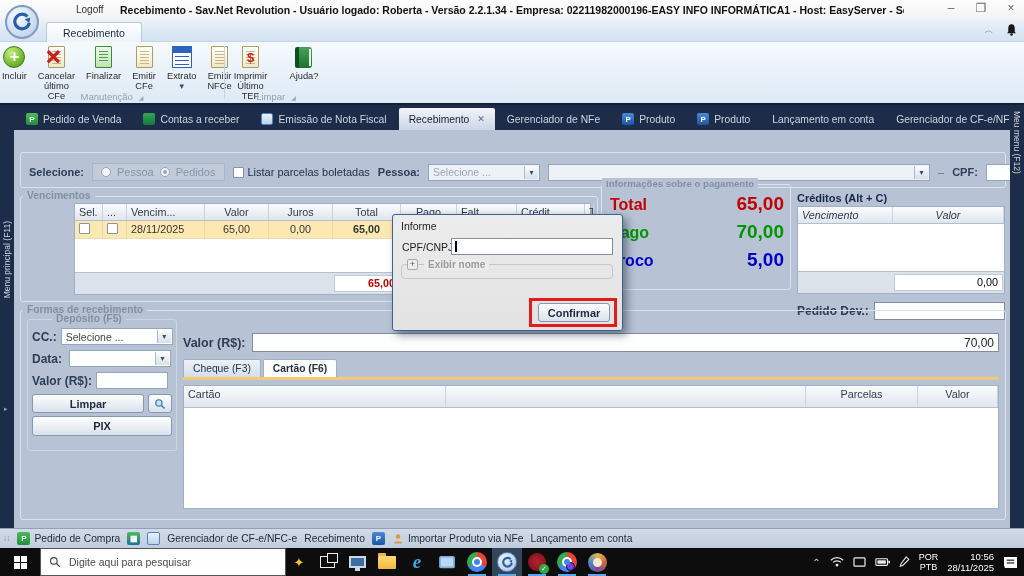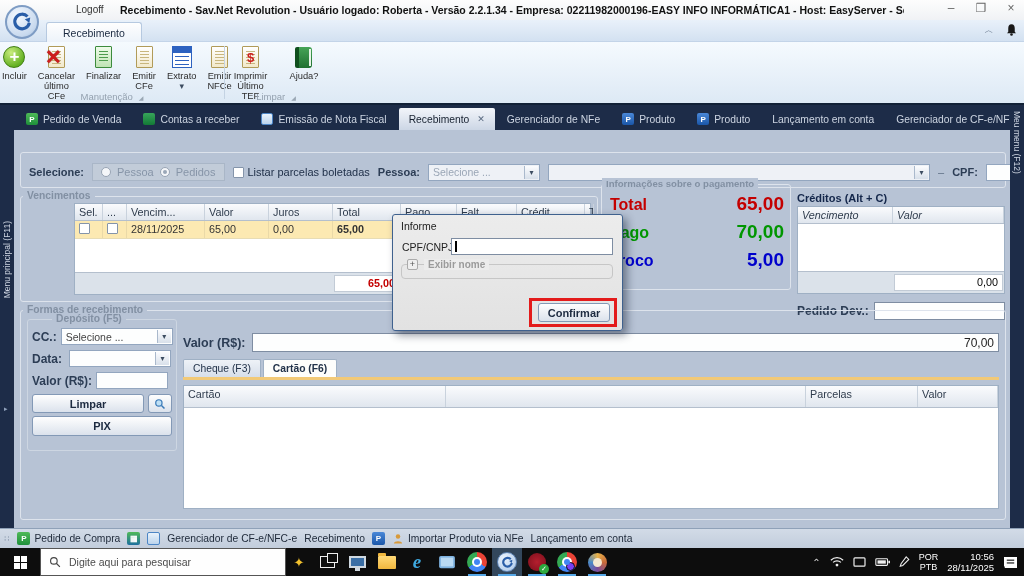--- a/index.html
+++ b/index.html
@@ -85,21 +85,21 @@
   .tinput { background:#fdfefe; border:1px solid #93a6bf; height:17px; font-size:11px; color:#222; padding:0 4px; display:flex; align-items:center; }
   .checkbox { width:11px; height:11px; border:1px solid #8494aa; background:#fff; border-radius:1px; display:inline-block; }
   .radio { width:10px; height:10px; border:1px solid #98a4b4; background:#f4f6f9; border-radius:50%; display:inline-block; position:relative; }
   .radio.sel::after { content:""; position:absolute; inset:2px; border-radius:50%; background:#9aa7b8; }
   .btn { background:linear-gradient(#fefefe,#dbe2ec); border:1px solid #8399b6; border-radius:3px; display:flex; align-items:center; justify-content:center; font-size:11px; font-weight:bold; color:#1c2a40; cursor:default; }
 
   
   .tbl { position:absolute; background:#fff; border:1px solid #9fb0c4; }
   .thead { display:grid; background:linear-gradient(#fafbfd,#e0e6ee); border-bottom:1px solid #b4bfcd; }
   .thead > div { padding:2px 4px; font-size:10.8px; color:#2f3c4d; border-right:1px solid #c9d2dd; overflow:hidden; white-space:nowrap; }
-  .num { text-align:left; }
+  .num { text-align:center; }
   .trow { display:grid; background:#fce9b2; border-bottom:1px solid #e7dcb5; }
   .trow > div { padding:2px 4px; font-size:10.8px; color:#333; border-right:1px solid #ead9a8; overflow:hidden; white-space:nowrap; }
   .tfoot { position:absolute; left:0; right:0; bottom:0; display:grid; background:#dbe2ea; border-top:1px solid #b4bfcd; height:22px; }
   .tfoot > div { margin:2px 1px; font-size:10.8px; padding:1px 4px; }
   .fcell { background:#fff; border:1px solid #c2cbd6; text-align:right; font-weight:bold; }
 
   
   .payrow { position:absolute; left:8px; right:6px; display:flex; justify-content:space-between; align-items:baseline; }
   .paylbl { font-size:16px; font-weight:bold; }
   .payval { font-size:19px; font-weight:bold; }

